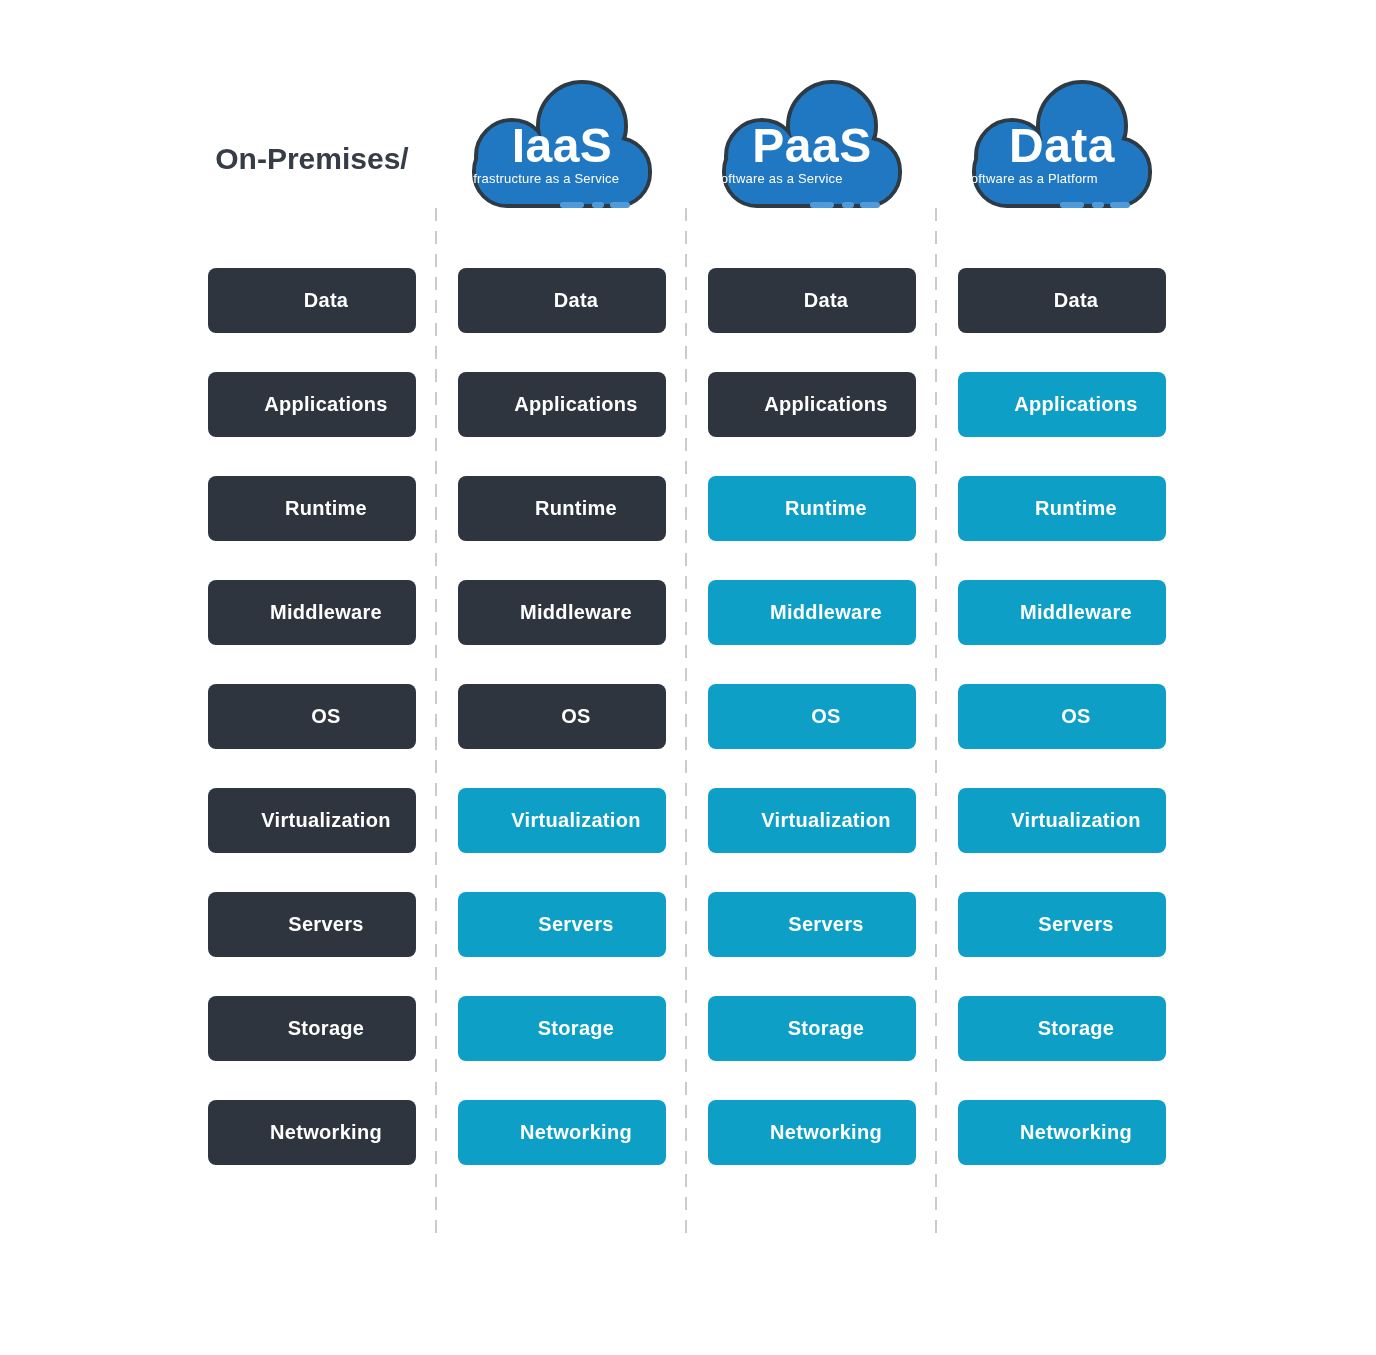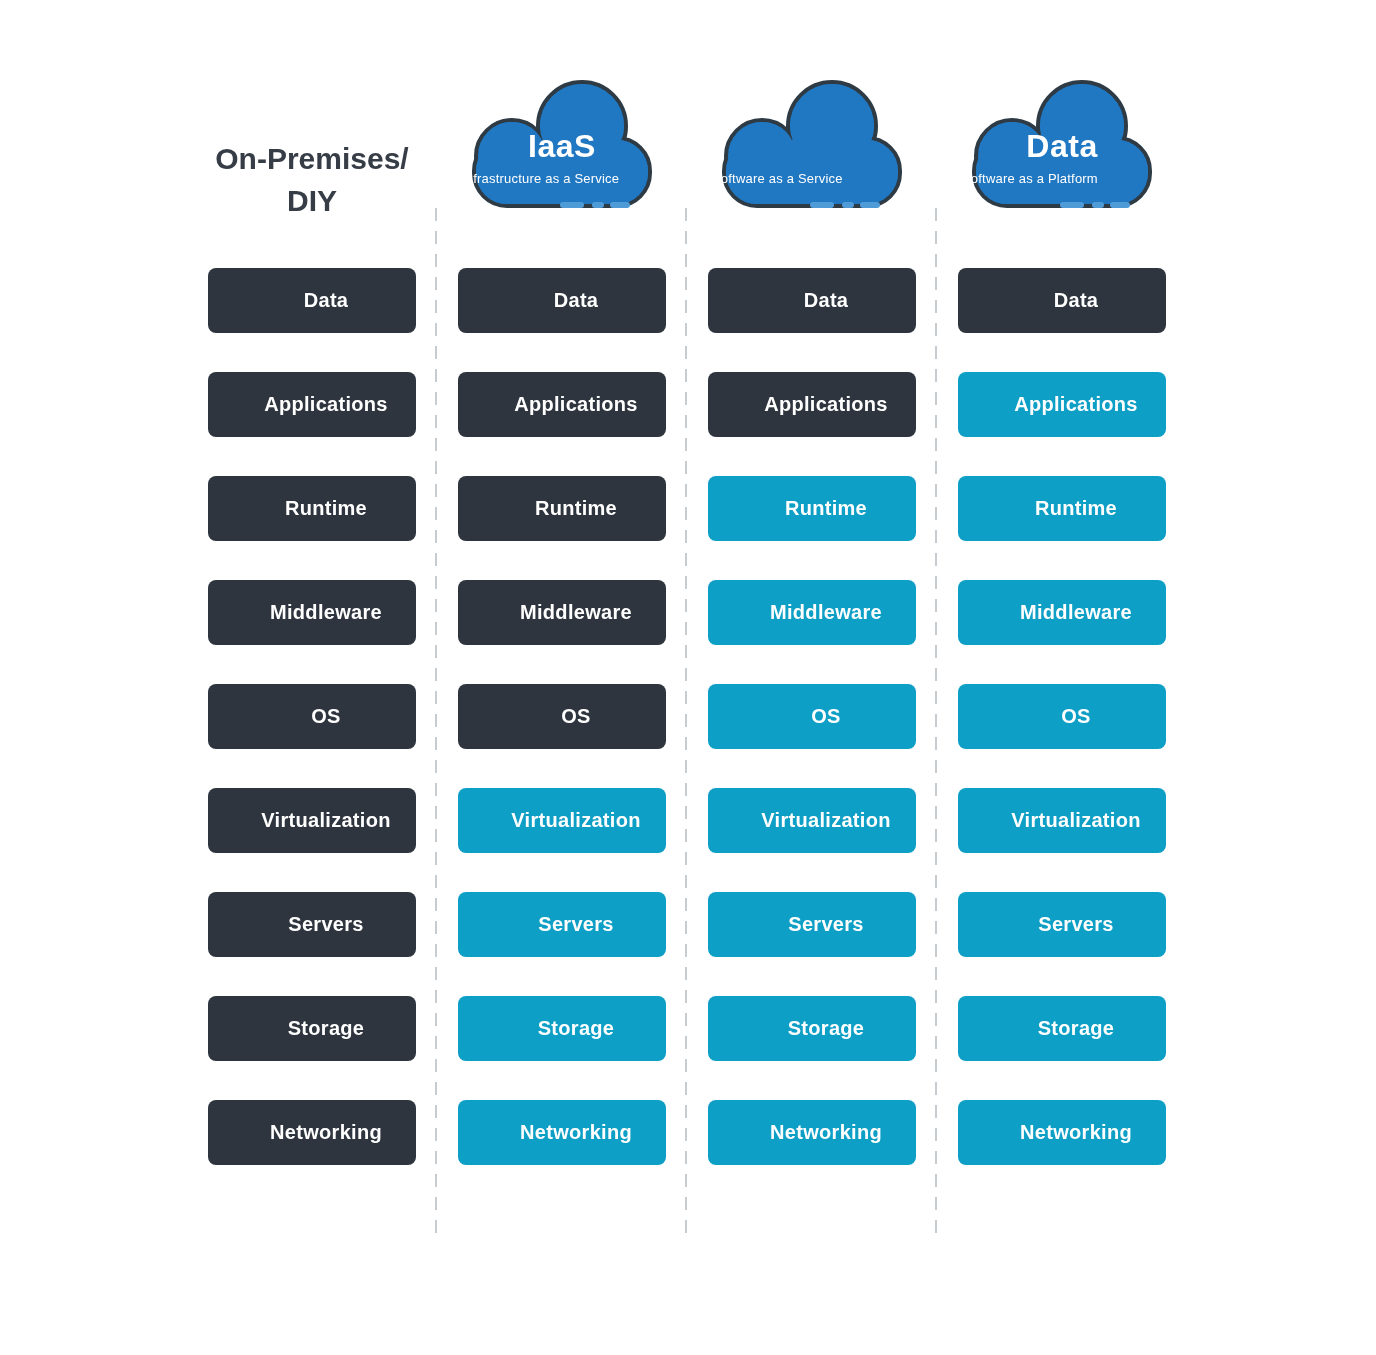--- a/index.html
+++ b/index.html
@@ -28,21 +28,21 @@
   }
 
   
   .cloud{position:absolute;width:200px;height:140px;top:76px;}
   .cloud.c-iaas{left:462px;}
   .cloud.c-paas{left:712px;}
   .cloud.c-saas{left:962px;}
   .cloud svg{position:absolute;left:0;top:0;width:200px;height:140px;}
   .cloud-title{
     position:absolute;left:0;top:48px;width:100%;text-align:center;
-    color:#ffffff;font-size:32px;font-weight:700;line-height:44px;letter-spacing:0.5px;
+    color:#ffffff;font-size:48px;font-weight:700;line-height:44px;letter-spacing:0.5px;
   }
   .cloud-sub{
     position:absolute;left:0;top:95px;width:100%;text-align:left;
     color:#ffffff;font-size:13px;font-weight:400;letter-spacing:0.2px;
   }
 
   
   .col{
     position:absolute;top:268px;width:208px;
     display:flex;flex-direction:column;gap:39px;
@@ -63,21 +63,20 @@
 <body>
 
 <div class="canvas">
 
   <div class="divider d1"></div>
   <div class="divider d2"></div>
   <div class="divider d3"></div>
 
   <div class="onprem-header">
     <div>On-Premises/</div>
-    <div>DIY</div>
   </div>
 
   <div class="cloud c-iaas">
     <svg viewBox="0 0 200 140">
       <g stroke="#2e3a44" stroke-width="4" fill="#2178c2">
         <circle cx="120" cy="50" r="44"></circle>
         <circle cx="50" cy="80" r="36"></circle>
         <rect x="12" y="62" width="176" height="68" rx="33"></rect>
       </g>
       <g fill="#2178c2">
@@ -106,20 +105,21 @@
         <circle cx="120" cy="50" r="42"></circle>
         <circle cx="50" cy="80" r="34"></circle>
         <rect x="14" y="64" width="172" height="64" rx="31"></rect>
       </g>
       <g fill="#4f9bd8">
         <rect x="98" y="126" width="24" height="6" rx="3"></rect>
         <rect x="130" y="126" width="12" height="6" rx="3"></rect>
         <rect x="148" y="126" width="20" height="6" rx="3"></rect>
       </g>
     </svg>
+    <div class="cloud-title">PaaS</div>
     <div class="cloud-sub">Software as a Service</div>
   </div>
 
   <div class="cloud c-saas">
     <svg viewBox="0 0 200 140">
       <g stroke="#2e3a44" stroke-width="4" fill="#2178c2">
         <circle cx="120" cy="50" r="44"></circle>
         <circle cx="50" cy="80" r="36"></circle>
         <rect x="12" y="62" width="176" height="68" rx="33"></rect>
       </g>

